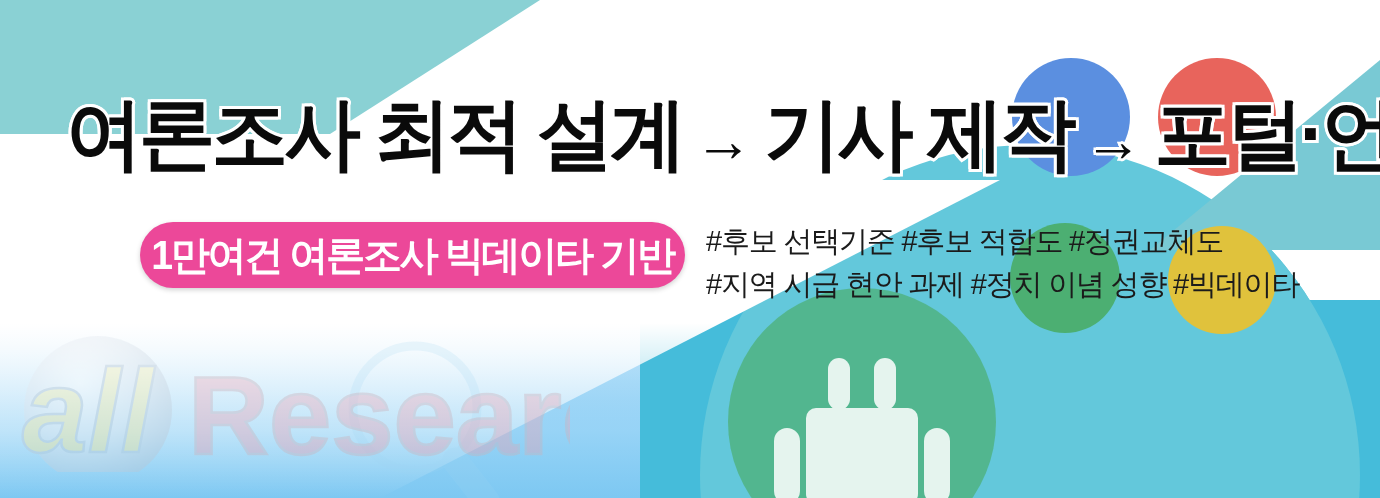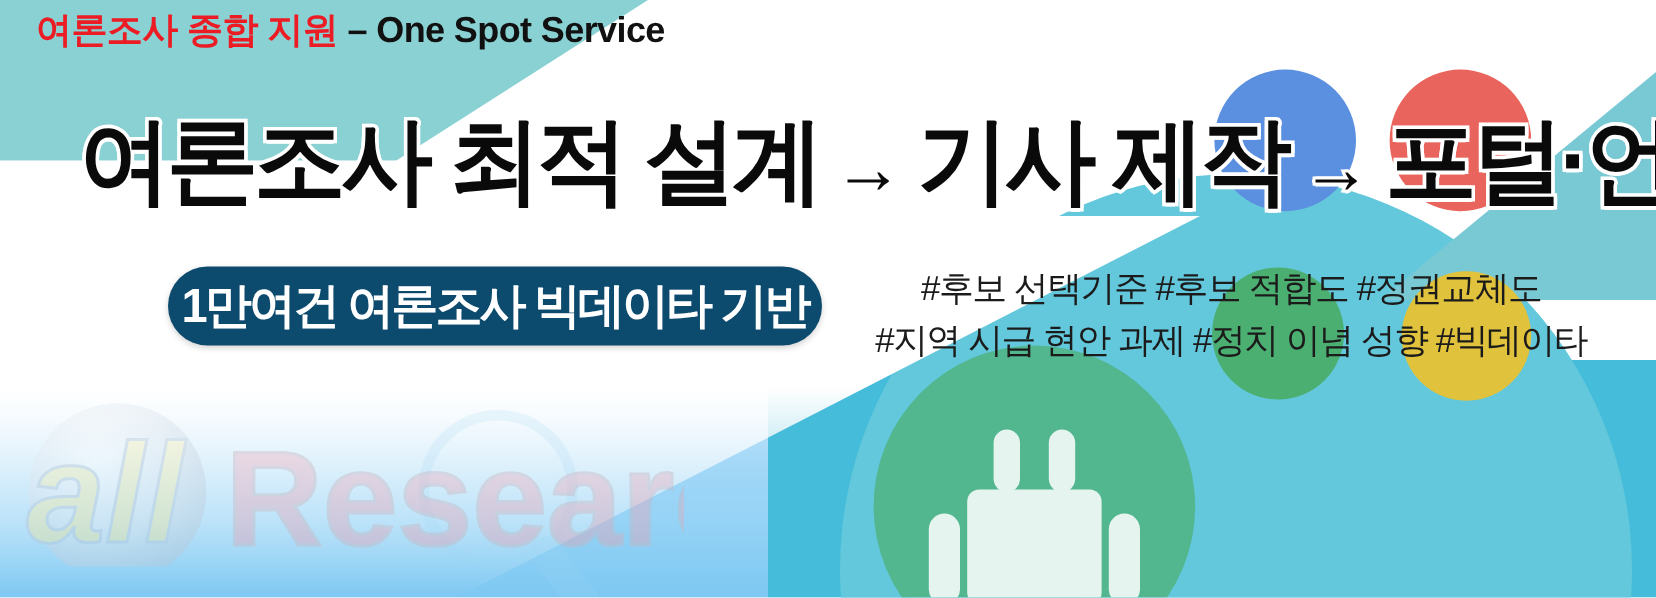--- a/index.html
+++ b/index.html
@@ -170,21 +170,21 @@
     letter-spacing: 0;
     padding: 0 12px;
     -webkit-text-stroke: 5px #ffffff;
   }
 
   .badge {
     position: absolute;
     left: 140px; top: 222px;
     width: 545px; height: 66px;
     border-radius: 34px;
-    background: #0c4a6e;
+    background: #ec4899;
     box-shadow: 0 2px 5px rgba(0,0,0,0.18);
     display: flex;
     align-items: center;
     justify-content: center;
   }
   .badge-text {
     color: #ffffff;
     font-size: 40px;
     font-weight: 900;
     letter-spacing: -2.5px;
@@ -196,21 +196,20 @@
   .tags {
     position: absolute;
     left: 706px; top: 220px;
     width: 640px;
     color: #1b1b1b;
     font-size: 29px;
     font-weight: 400;
     letter-spacing: -1.2px;
     line-height: 43px;
     white-space: nowrap;
-    text-align: center;
   }
   .tags .row { display: block; }
 </style>
 </head>
 <body>
 
 <div class="banner">
 
   <div class="bg-layer">
 
@@ -267,23 +266,20 @@
           <stop offset="100%" stop-color="#e59aae"></stop>
         </linearGradient>
       </defs>
       <circle cx="88" cy="78" r="74" fill="url(#sphereGrad)"></circle>
       <text x="12" y="120" font-family="'Liberation Sans',sans-serif" font-size="118" font-weight="700" font-style="italic" fill="url(#allGrad)" stroke="#b9c6d4" stroke-width="2.5">all</text>
       <text x="178" y="122" font-family="'Liberation Sans',sans-serif" font-size="112" font-weight="700" fill="url(#resGrad)" stroke="#cbb3bd" stroke-width="2.5">Research</text>
     </svg>
 
   </div>
 
-  <div class="eyebrow" style="z-index:20;">
-    <span class="kr">여론조사 종합 지원</span><span class="en"> – </span><span class="en">One Spot Service</span>
-  </div>
 
   <div class="headline" style="z-index:20;">
     <span>여론조사 최적 설계</span><span class="arrow">→</span><span>기사 제작</span><span class="arrow">→</span><span>포털·언론사 보도</span>
   </div>
 
   <div class="badge" style="z-index:20;">
     <span class="badge-text">1만여건 여론조사 빅데이타 기반</span>
   </div>
 
   <div class="tags" style="z-index:20;">

